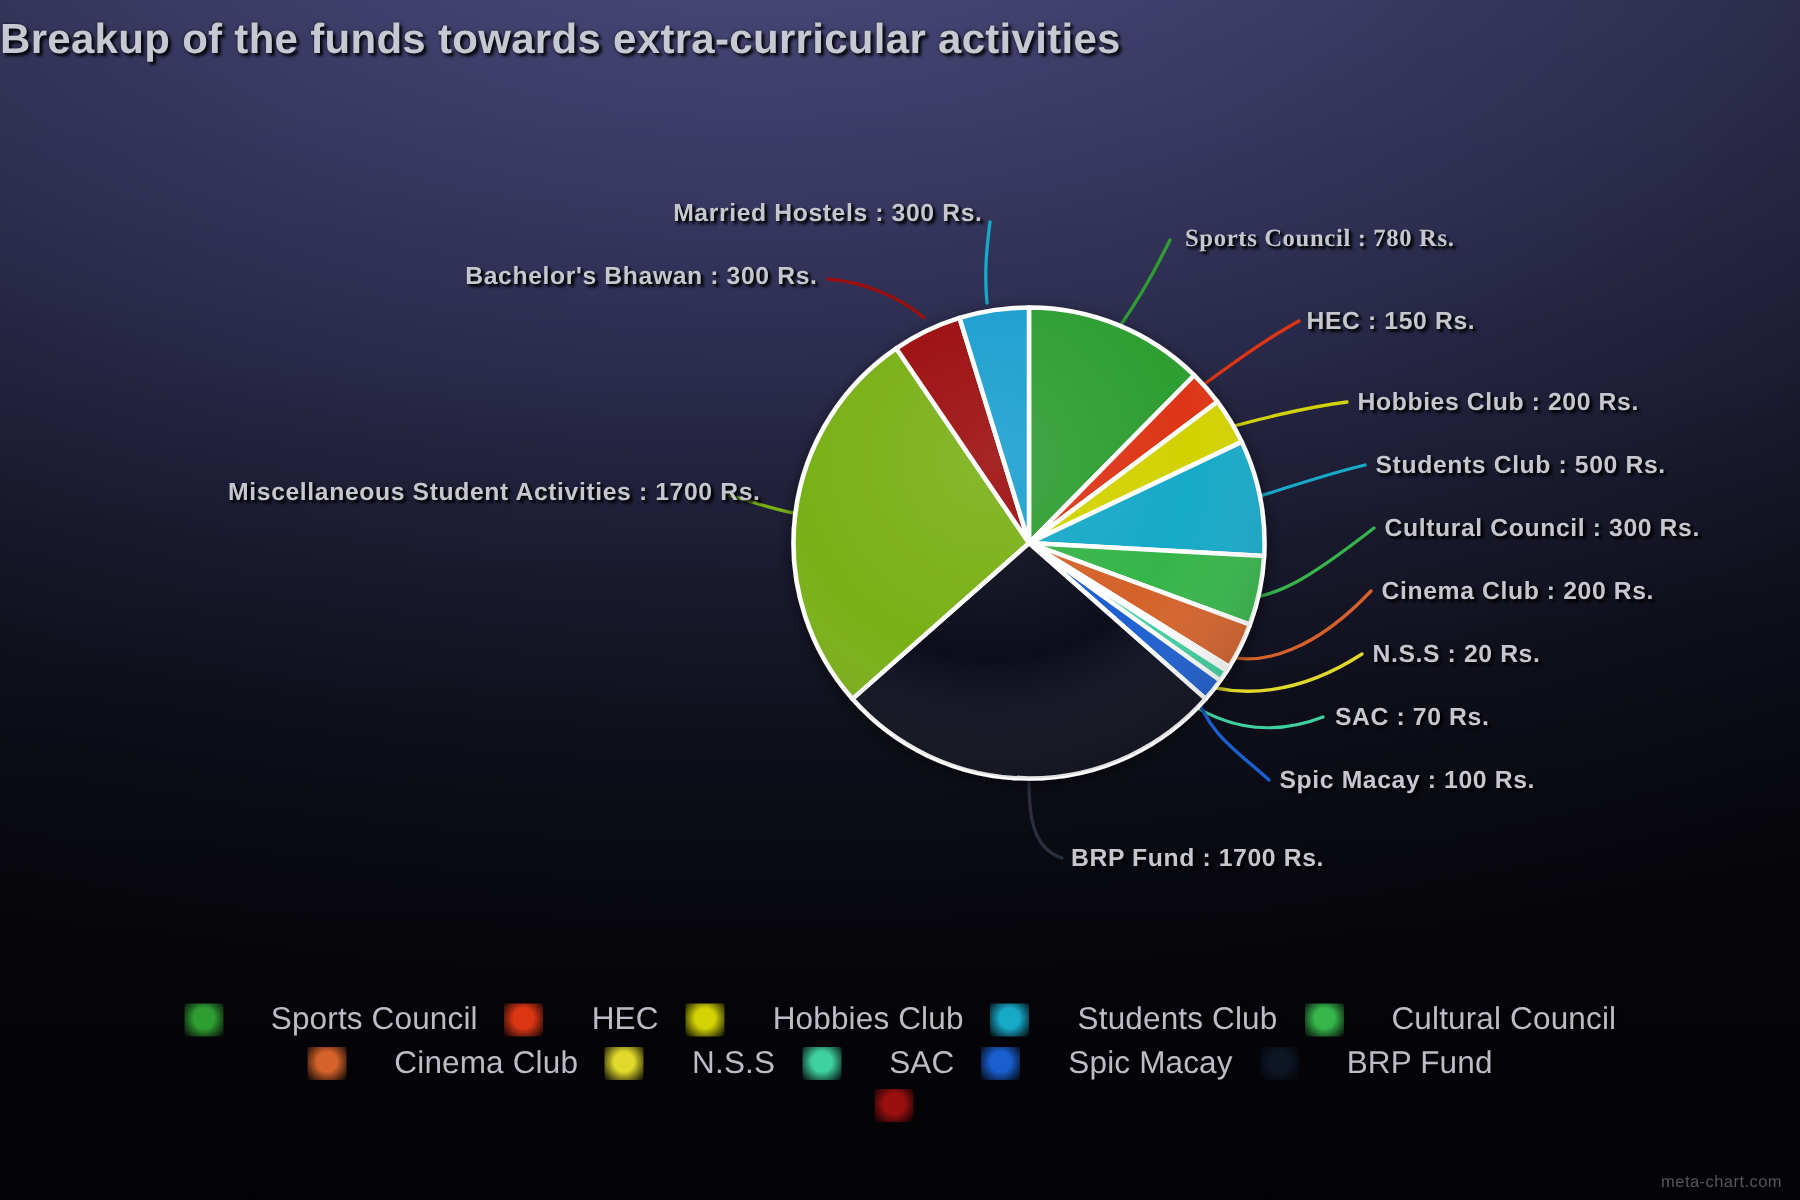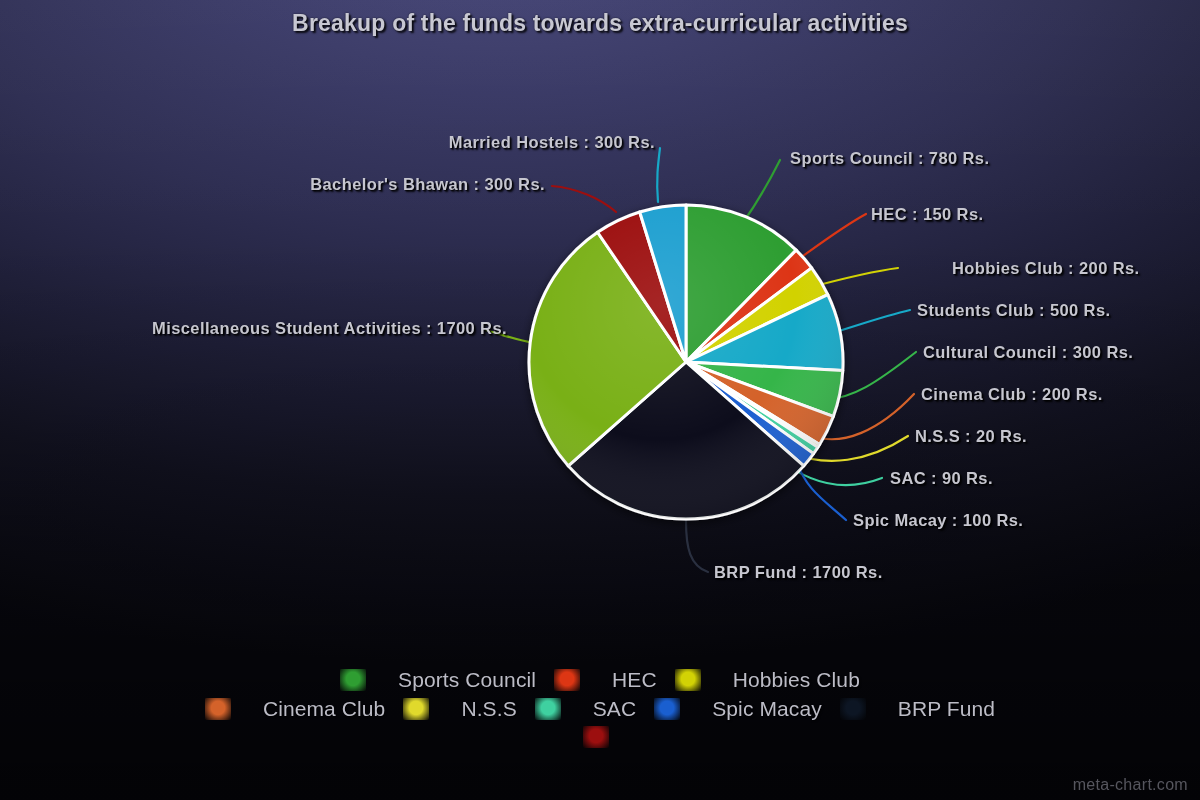--- a/index.html
+++ b/index.html
@@ -15,22 +15,22 @@
       radial-gradient(120% 95% at 42% -12%, #4a4a7e 0%, #3b3b68 22%, #2e2e52 42%, #20203a 60%, #131322 78%, #08080f 100%);
     overflow:hidden;
   }
   #stage::after{
     content:"";position:absolute;inset:0;pointer-events:none;
     background:linear-gradient(to bottom, rgba(255,255,255,0.02) 0%, rgba(0,0,0,0) 30%, rgba(0,0,0,0.35) 78%, rgba(0,0,0,0.62) 100%);
   }
 
   
   #title{
-    position:absolute;left:0;top:10px;width:1200px;text-align:center;
-    font-size:23px;font-weight:bold;letter-spacing:0.2px;
+    position:absolute;left:0;top:10px;width:1200px;
+    font-size:28px;font-weight:bold;letter-spacing:0.2px;
     color:#c8c8d2;
     text-shadow:2px 2px 2px rgba(0,0,0,0.85), 0 0 2px rgba(0,0,0,0.6);
     z-index:6;
   }
 
   
   #pieSvg,#leaderSvg{position:absolute;left:0;top:0;width:1200px;height:800px;z-index:3;}
   #leaderSvg{z-index:2;}
 
   
@@ -56,21 +56,21 @@
     border-radius:1px;
   }
   .legend-label{
     font-size:21px;color:#bcbcc6;letter-spacing:0.1px;white-space:nowrap;
     text-shadow:1px 1px 2px rgba(0,0,0,0.8);
   }
 
   
   #watermark{
     position:absolute;right:12px;bottom:6px;z-index:7;
-    font-size:16px;color:#56565e;letter-spacing:0.3px;
+    font-size:11px;color:#56565e;letter-spacing:0.3px;
   }
 </style>
 </head>
 <body>
 
 <div id="stage">
 
   <div id="title">Breakup of the funds towards extra-curricular activities</div>
 
   <svg id="leaderSvg" viewBox="0 0 1200 800">
@@ -138,28 +138,28 @@
           <title>Bachelor's Bhawan : 300 Rs.</title>
         </path>
         <path d="M 686 362 L 639.72 211.98 A 157 157 0 0 1 686.00 205.00 Z" fill="#1f9fd0" stroke="#ffffff" stroke-width="3" stroke-linejoin="round">
           <title>Married Hostels : 300 Rs.</title>
         </path>
       </g>
     <circle id="pieSheen" fill="url(#pieShade)" pointer-events="none" cx="686" cy="362" r="157"></circle>
   </svg>
 
   <div id="callouts">
-      <div class="callout r" style="top: 149px; left: 790px;">Sports Council : 780 Rs.</div>
+      <div class="callout r" style="top: 149px; left: 790px; font-family: Liberation Serif, serif;">Sports Council : 780 Rs.</div>
       <div class="callout r" style="top: 205px; left: 871px;">HEC : 150 Rs.</div>
-      <div class="callout r" style="top: 259px; left: 905px; margin-left: 47px;">Hobbies Club : 200 Rs.</div>
+      <div class="callout r" style="top: 259px; left: 905px;">Hobbies Club : 200 Rs.</div>
       <div class="callout r" style="top: 301px; left: 917px;">Students Club : 500 Rs.</div>
       <div class="callout r" style="top: 343px; left: 923px;">Cultural Council : 300 Rs.</div>
       <div class="callout r" style="top: 385px; left: 921px;">Cinema Club : 200 Rs.</div>
       <div class="callout r" style="top: 427px; left: 915px;">N.S.S : 20 Rs.</div>
-      <div class="callout r" style="top: 469px; left: 890px;">SAC : 90 Rs.</div>
+      <div class="callout r" style="top: 469px; left: 890px;">SAC : 70 Rs.</div>
       <div class="callout r" style="top: 511px; left: 853px;">Spic Macay : 100 Rs.</div>
       <div class="callout r" style="top: 563px; left: 714px;">BRP Fund : 1700 Rs.</div>
       <div class="callout l" style="top: 319px; right: 693px;">Miscellaneous Student Activities : 1700 Rs.</div>
       <div class="callout l" style="top: 175px; right: 655px;">Bachelor's Bhawan : 300 Rs.</div>
       <div class="callout l" style="top: 133px; right: 545px; margin-left: 16px;">Married Hostels : 300 Rs.</div>
     </div>
 
   <div id="legend">
       <div class="legend-row">
         <div class="legend-item">
@@ -167,20 +167,28 @@
           <span class="legend-label">Sports Council</span>
         </div>
         <div class="legend-item">
           <span class="legend-swatch" style="background: radial-gradient(circle at 50% 45%, rgb(221, 54, 20) 0%, rgb(221, 54, 20) 38%, rgba(0, 0, 0, 0.42) 100%);"></span>
           <span class="legend-label">HEC</span>
         </div>
         <div class="legend-item">
           <span class="legend-swatch" style="background: radial-gradient(circle at 50% 45%, rgb(210, 210, 5) 0%, rgb(210, 210, 5) 38%, rgba(0, 0, 0, 0.42) 100%);"></span>
           <span class="legend-label">Hobbies Club</span>
         </div>
+        <div class="legend-item">
+          <span class="legend-swatch" style="background: radial-gradient(circle at 50% 45%, rgb(23, 169, 200) 0%, rgb(23, 169, 200) 38%, rgba(0, 0, 0, 0.42) 100%);"></span>
+          <span class="legend-label">Students Club</span>
+        </div>
+        <div class="legend-item">
+          <span class="legend-swatch" style="background: radial-gradient(circle at 50% 45%, rgb(54, 181, 74) 0%, rgb(54, 181, 74) 38%, rgba(0, 0, 0, 0.42) 100%);"></span>
+          <span class="legend-label">Cultural Council</span>
+        </div>
       </div>
       <div class="legend-row">
         <div class="legend-item">
           <span class="legend-swatch" style="background: radial-gradient(circle at 50% 45%, rgb(212, 98, 42) 0%, rgb(212, 98, 42) 38%, rgba(0, 0, 0, 0.42) 100%);"></span>
           <span class="legend-label">Cinema Club</span>
         </div>
         <div class="legend-item">
           <span class="legend-swatch" style="background: radial-gradient(circle at 50% 45%, rgb(224, 217, 44) 0%, rgb(224, 217, 44) 38%, rgba(0, 0, 0, 0.42) 100%);"></span>
           <span class="legend-label">N.S.S</span>
         </div>

